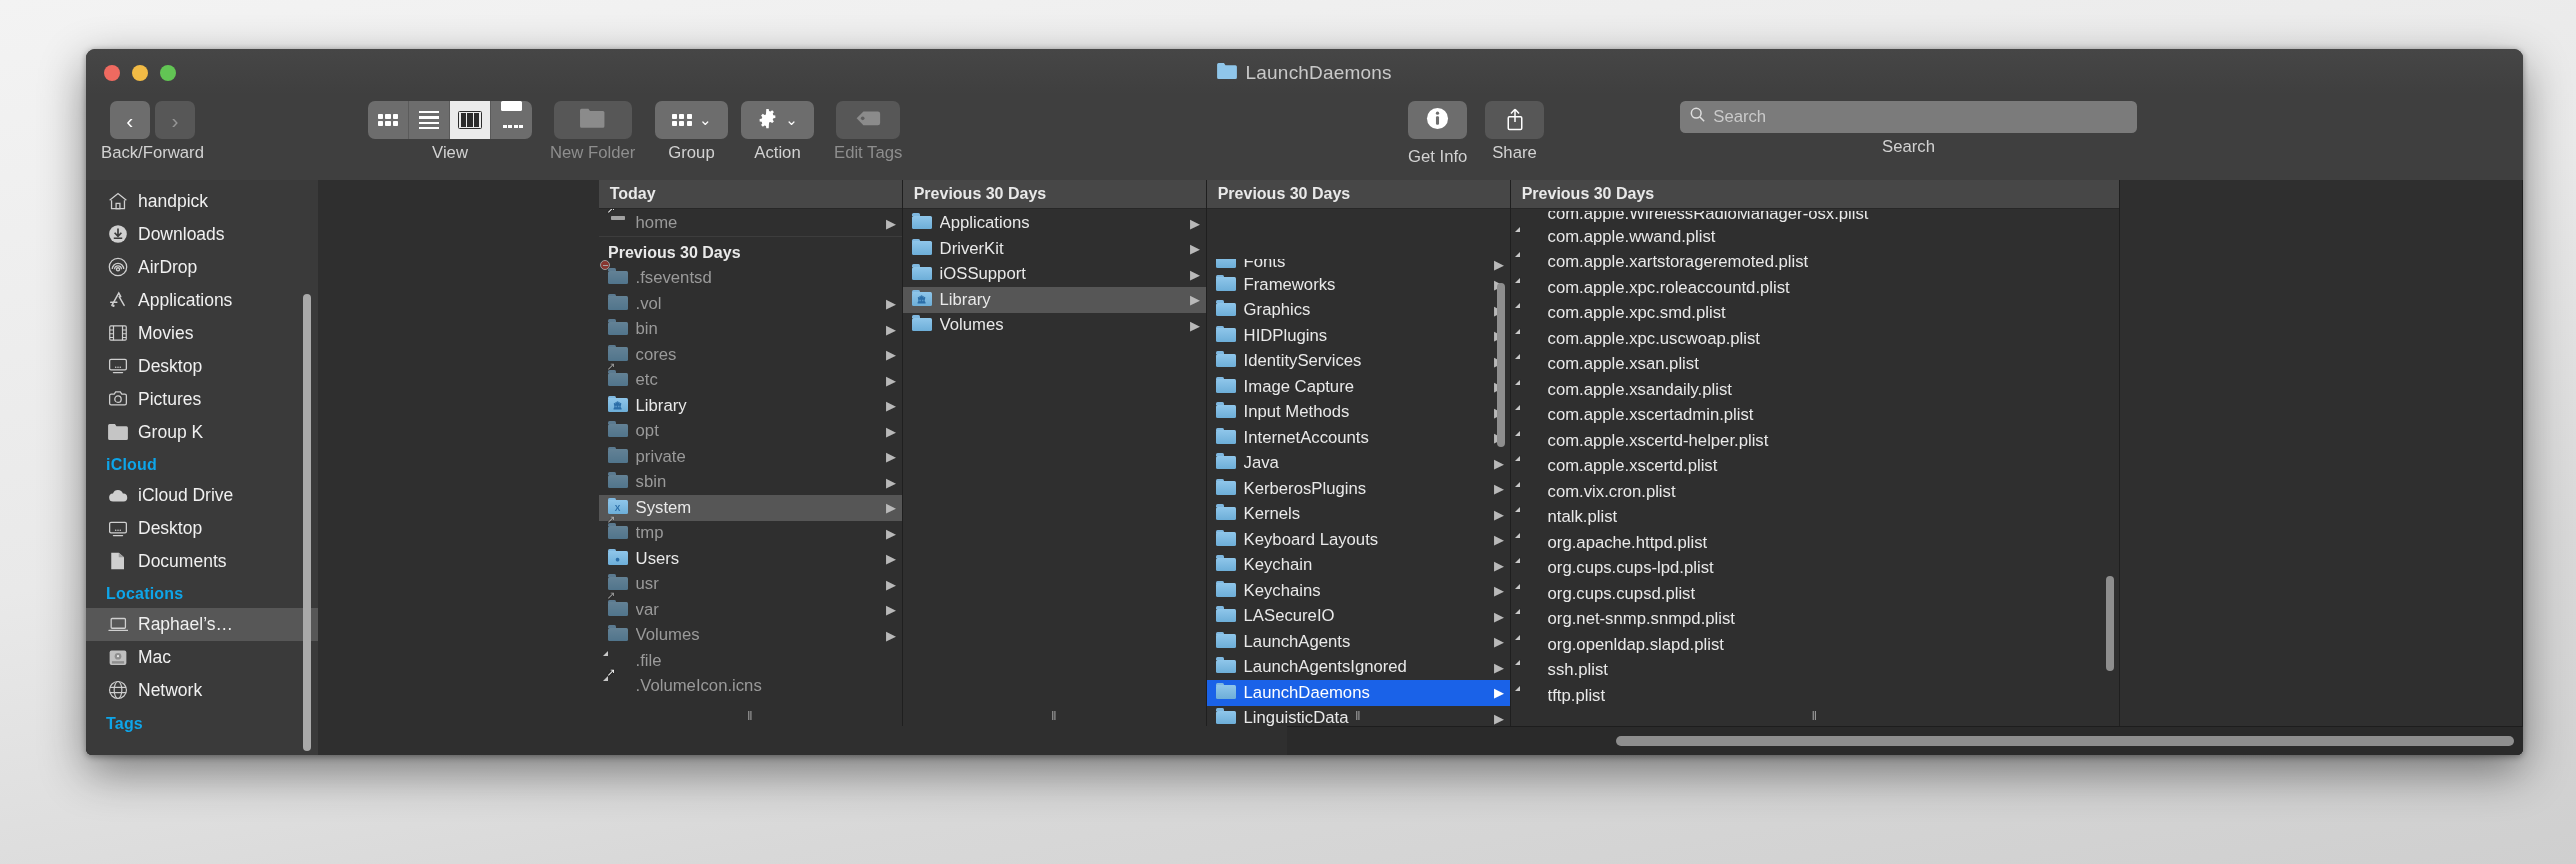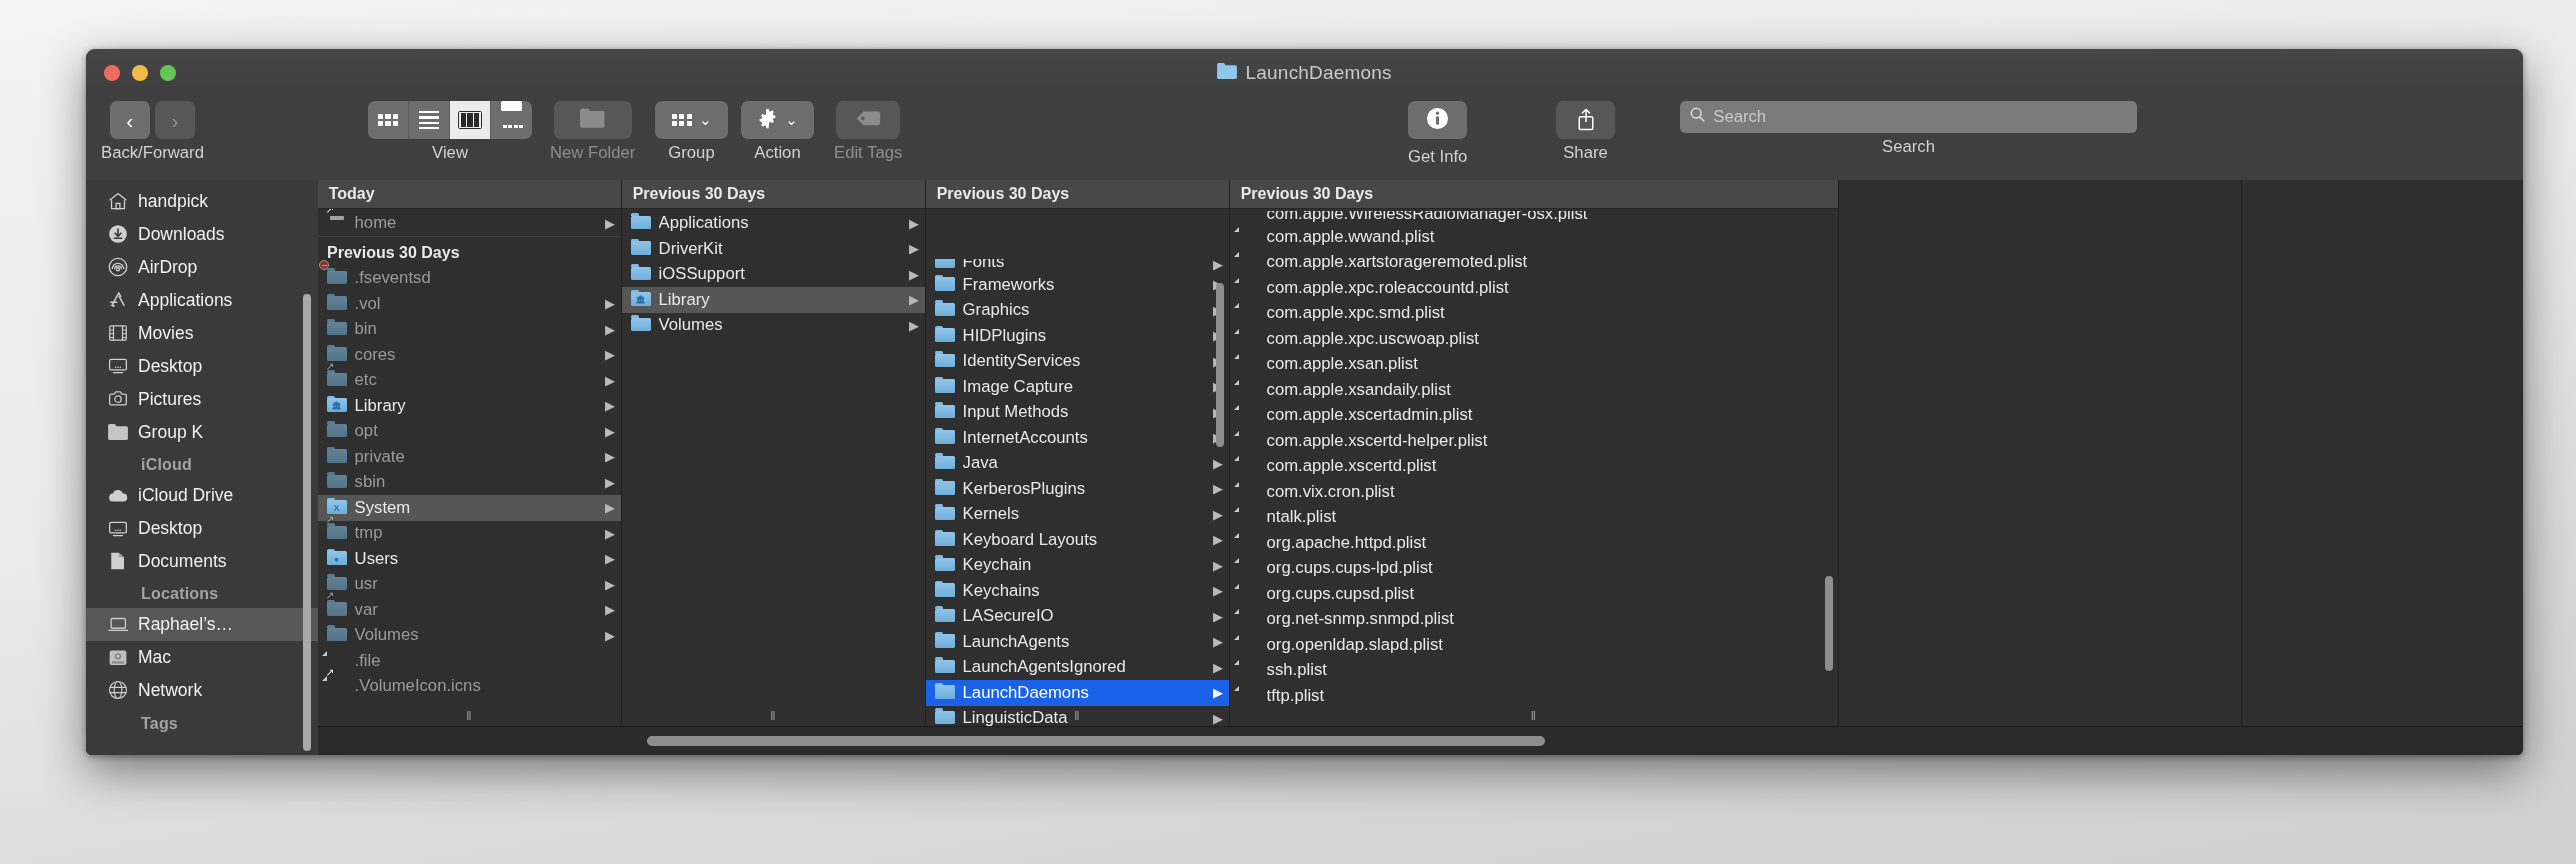--- a/index.html
+++ b/index.html
@@ -90,36 +90,36 @@
   }
   .searchbox input::placeholder { color: #cacaca; }
   
   .wbody { flex: 1; display: flex; min-height: 0; background: #2f2f2f; }
   
   .sidebar {
     width: 232px; flex: 0 0 232px; background: #3a3a3a;
     padding: 4.6px 0 0 0; position: relative; overflow: hidden;
   }
   .sb-head {
-    color: #a3a3a3; font-size: 16px; font-weight: bold;
-    padding: 7.6px 0 4.6px 20px; letter-spacing: 0.2px; margin-left: 35px;
+    color: #0ea5e9; font-size: 16px; font-weight: bold;
+    padding: 7.6px 0 4.6px 20px; letter-spacing: 0.2px;
   }
   .sb-item {
     height: 33px; display: flex; align-items: center; gap: 9px;
     padding-left: 21px; color: #f0f0f0; font-size: 17.5px; white-space: nowrap;
   }
   .sb-item.sel { background: #575757; }
   .sb-ico { width: 22px; height: 22px; flex: 0 0 22px; display: flex; align-items: center; justify-content: center; }
   .sb-ico svg { display: block; }
   .sb-scroll {
     position: absolute; right: 6.9px; top: 114px; width: 8.4px; height: 457px;
     background: #a9a9a9; border-radius: 4.6px;
   }
   
-  .colsarea { flex: 1; display: flex; flex-direction: column; min-width: 0; background: #2f2f2f; }
+  .colsarea { flex: 1; display: flex; flex-direction: column; min-width: 0; background: #2f2f2f; align-items: flex-end; }
   .columns { flex: 1; display: flex; min-height: 0; overflow: hidden; }
   .col {
     position: relative; display: flex; flex-direction: column;
     border-right: 0.8px solid #1f1f1f; background: #2f2f2f; min-height: 0;
   }
   .col-head {
     height: 29px; flex: 0 0 29px; background: #474747;
     color: #e9e9e9; font-size: 16px; font-weight: bold;
     display: flex; align-items: center; padding-left: 10.7px;
     border-bottom: 0.8px solid #272727;
@@ -335,21 +335,21 @@
             <svg width="23" height="23" viewBox="0 0 24 24">
               <circle cx="12" cy="12" r="11" fill="#fff"></circle>
               <circle cx="12" cy="6.4" r="1.7" fill="#6d6d6d"></circle>
               <rect x="10.4" y="9.6" width="3.2" height="9" rx="1.3" fill="#6d6d6d"></rect>
             </svg>
           </span>
         </div>
         <div class="tb-label">Get Info</div>
       </div>
 
-      <div class="tb-item" style="left:1470px;">
+      <div class="tb-item" style="left:1399px;">
         <div class="btn dimbtn" style="width:59px;">
           <span>
             <svg width="20" height="24" viewBox="0 0 26 32" fill="none" stroke="#fff" stroke-width="2">
               <rect x="4" y="13" width="18" height="17" rx="1.6"></rect>
               <path d="M13 20V3M13 3 7.6 8.6M13 3l5.4 5.6"></path>
             </svg>
           </span>
         </div>
         <div class="tb-label">Share</div>
       </div>

